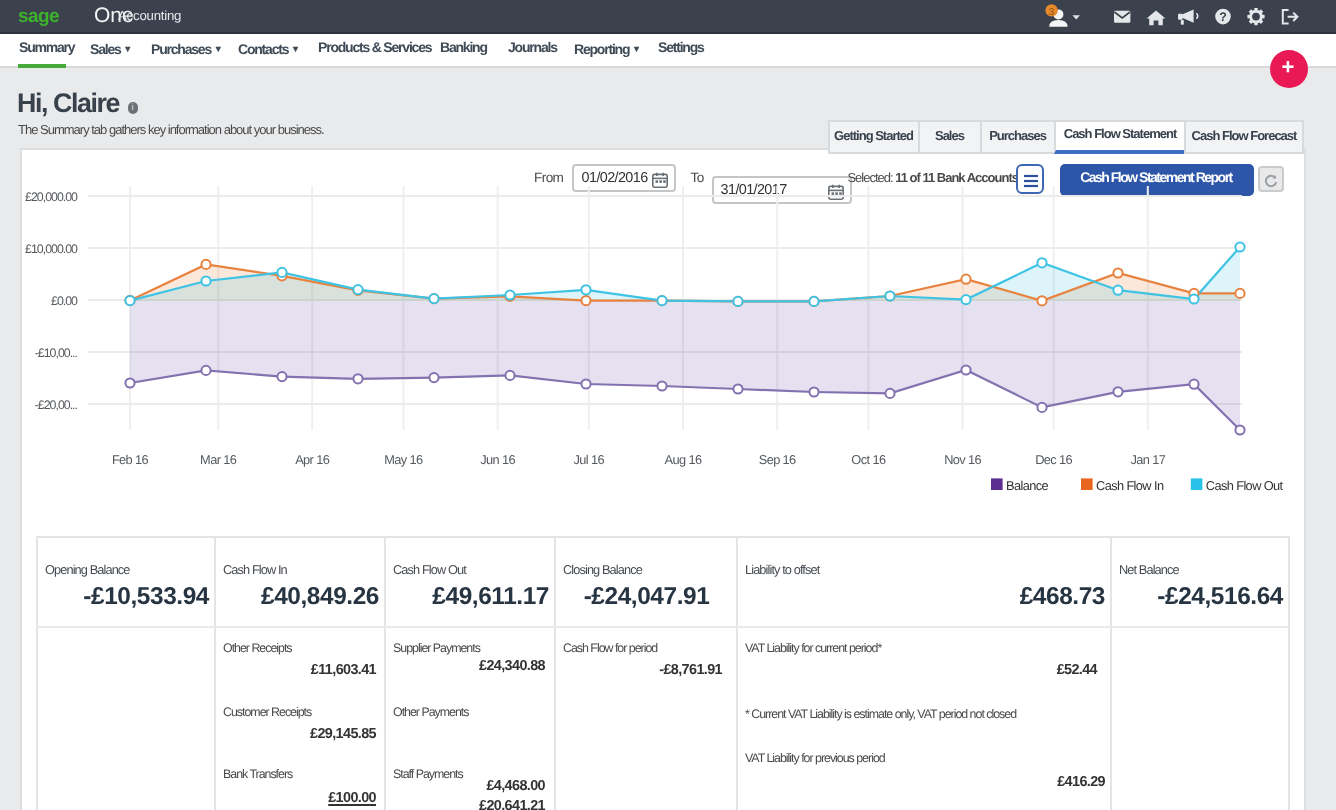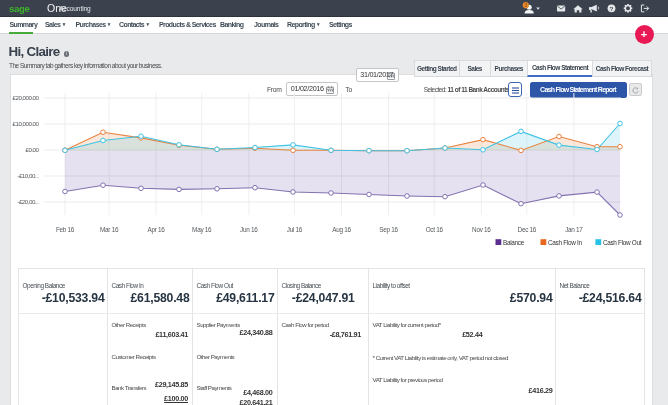--- a/index.html
+++ b/index.html
@@ -103,21 +103,21 @@
       <rect x="0.5" y="1.5" width="9" height="8" rx="1" fill="none" stroke="#6b7075" stroke-width="1"></rect>
       <line x1="0.5" y1="4" x2="9.5" y2="4" stroke="#6b7075" stroke-width="1"></line>
       <line x1="3" y1="0.5" x2="3" y2="2.5" stroke="#6b7075" stroke-width="1"></line>
       <line x1="7" y1="0.5" x2="7" y2="2.5" stroke="#6b7075" stroke-width="1"></line>
       <rect x="2.2" y="5.2" width="1.6" height="1.6" fill="#6b7075"></rect>
       <rect x="4.6" y="5.2" width="1.6" height="1.6" fill="#6b7075"></rect>
       <rect x="7" y="5.2" width="1.6" height="1.6" fill="#6b7075"></rect>
     </svg>
 </div>
 <div class="abs lbl7" style="left:345.3px;top:85.5px;">To</div>
-<div class="abs inp" style="left:355.8px;top:68px;width:43px;">31/01/2017
+<div class="abs inp" style="left:355.8px;top:88px;width:70px;">31/01/2017
   <svg class="cal" style="right:3px;" viewBox="0 0 10 10">
       <rect x="0.5" y="1.5" width="9" height="8" rx="1" fill="none" stroke="#6b7075" stroke-width="1"></rect>
       <line x1="0.5" y1="4" x2="9.5" y2="4" stroke="#6b7075" stroke-width="1"></line>
       <line x1="3" y1="0.5" x2="3" y2="2.5" stroke="#6b7075" stroke-width="1"></line>
       <line x1="7" y1="0.5" x2="7" y2="2.5" stroke="#6b7075" stroke-width="1"></line>
       <rect x="2.2" y="5.2" width="1.6" height="1.6" fill="#6b7075"></rect>
       <rect x="4.6" y="5.2" width="1.6" height="1.6" fill="#6b7075"></rect>
       <rect x="7" y="5.2" width="1.6" height="1.6" fill="#6b7075"></rect>
     </svg>
 </div>
@@ -246,40 +246,40 @@
 <div class="vline" style="left:107px;"></div>
 <div class="vline" style="left:192px;"></div>
 <div class="vline" style="left:277px;"></div>
 <div class="vline" style="left:368px;"></div>
 <div class="vline" style="left:555px;"></div>
 <div class="vline" style="left:644px;"></div>
 <div class="abs" style="left:18px;top:312.5px;width:626px;height:1px;background:#e8eaec;"></div>
 <div class="tlab" style="left:22.5px;top:281.5px;">Opening Balance</div>
 <div class="tbig" style="left:22px;top:291px;width:82.5px;">-£10,533.94</div>
 <div class="tlab" style="left:111.5px;top:281.5px;">Cash Flow In</div>
-<div class="tbig" style="left:111px;top:291px;width:78.5px;">£61,580.48</div>
+<div class="tbig" style="left:111px;top:291px;width:78.5px;">£40,849.26</div>
 <div class="tlab" style="left:196.5px;top:281.5px;">Cash Flow Out</div>
 <div class="tbig" style="left:196px;top:291px;width:78.5px;">£49,611.17</div>
 <div class="tlab" style="left:281.5px;top:281.5px;">Closing Balance</div>
 <div class="tbig" style="left:281px;top:291px;width:84.5px;text-align:center;">-£24,047.91</div>
 <div class="tlab" style="left:372.5px;top:281.5px;">Liability to offset</div>
-<div class="tbig" style="left:372px;top:291px;width:180.5px;">£570.94</div>
+<div class="tbig" style="left:372px;top:291px;width:180.5px;">£468.73</div>
 <div class="tlab" style="left:559.5px;top:281.5px;">Net Balance</div>
 <div class="tbig" style="left:559px;top:291px;width:82.5px;">-£24,516.64</div>
 <div class="tsl" style="left:111.5px;top:320.5px;">Other Receipts</div>
 <div class="tsv" style="left:111px;top:330px;width:77px;">£11,603.41</div>
 <div class="tsl" style="left:111.5px;top:352.5px;">Customer Receipts</div>
-<div class="tsv" style="left:111px;top:380px;width:77px;">£29,145.85</div>
+<div class="tsv" style="left:111px;top:362px;width:77px;">£29,145.85</div>
 <div class="tsl" style="left:111.5px;top:384px;">Bank Transfers</div>
 <div class="tsv" style="left:111px;top:393.5px;width:77px;text-decoration:underline;">£100.00</div>
 <div class="tsl" style="left:196.5px;top:320.5px;">Supplier Payments</div>
 <div class="tsv" style="left:196px;top:328px;width:76.5px;">£24,340.88</div>
 <div class="tsl" style="left:196.5px;top:352.5px;">Other Payments</div>
 <div class="tsv" style="left:196px;top:362px;width:76.5px;margin-top:36px;">£20,641.21</div>
 <div class="tsl" style="left:196.5px;top:384px;">Staff Payments</div>
 <div class="tsv" style="left:196px;top:388px;width:76.5px;">£4,468.00</div>
 <div class="tsl" style="left:281.5px;top:320.5px;">Cash Flow for period</div>
 <div class="tsv" style="left:281px;top:329.5px;width:80px;">-£8,761.91</div>
 <div class="tsl" style="left:372.5px;top:320.5px;">VAT Liability for current period*</div>
-<div class="tsv" style="left:384px;top:330px;width:176.5px;text-align:center;">£52.44</div>
+<div class="tsv" style="left:372px;top:330px;width:176.5px;">£52.44</div>
 <div class="tsl" style="left:372.5px;top:353.5px;">* Current VAT Liability is estimate only, VAT period not closed</div>
 <div class="tsl" style="left:372.5px;top:376px;">VAT Liability for previous period</div>
 <div class="tsv" style="left:376px;top:385.5px;width:176.5px;">£416.29</div>
 
 </body></html>

